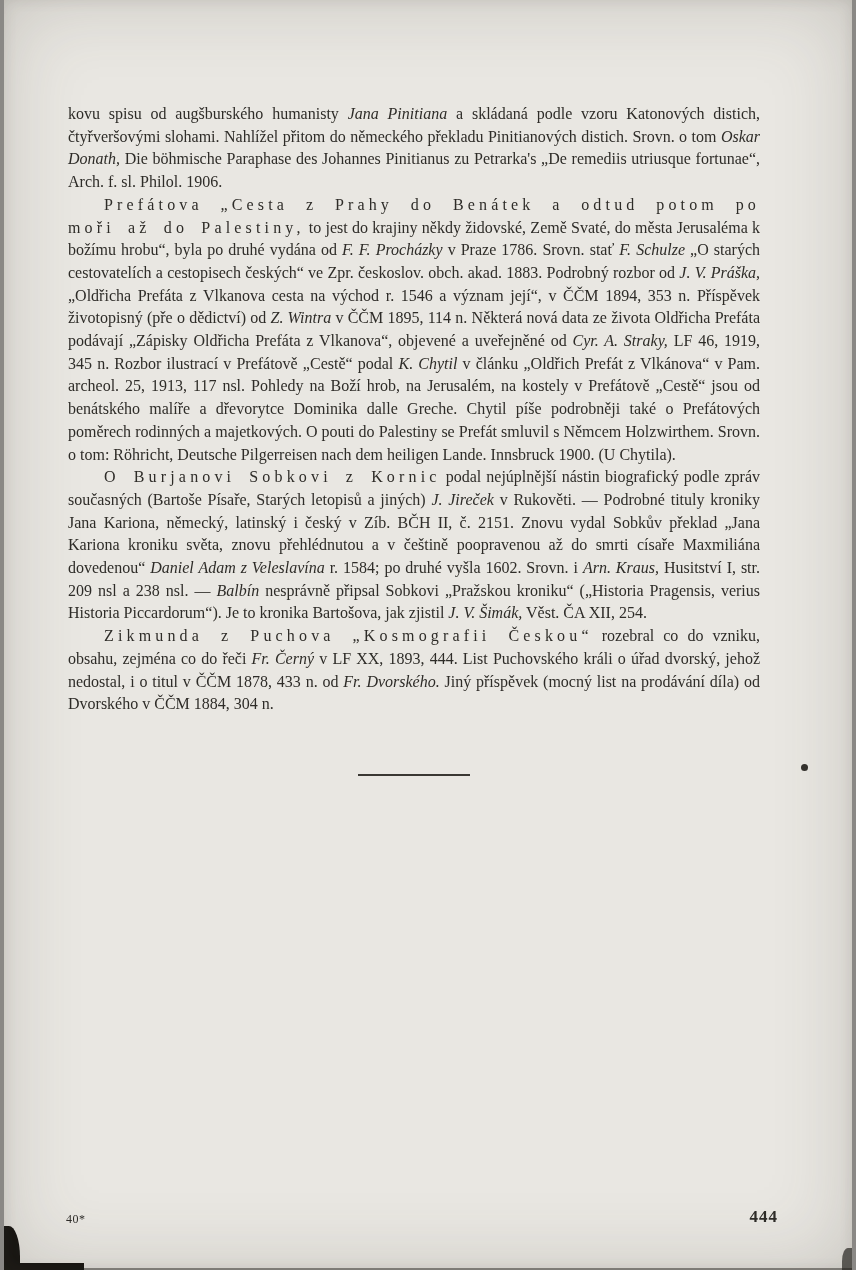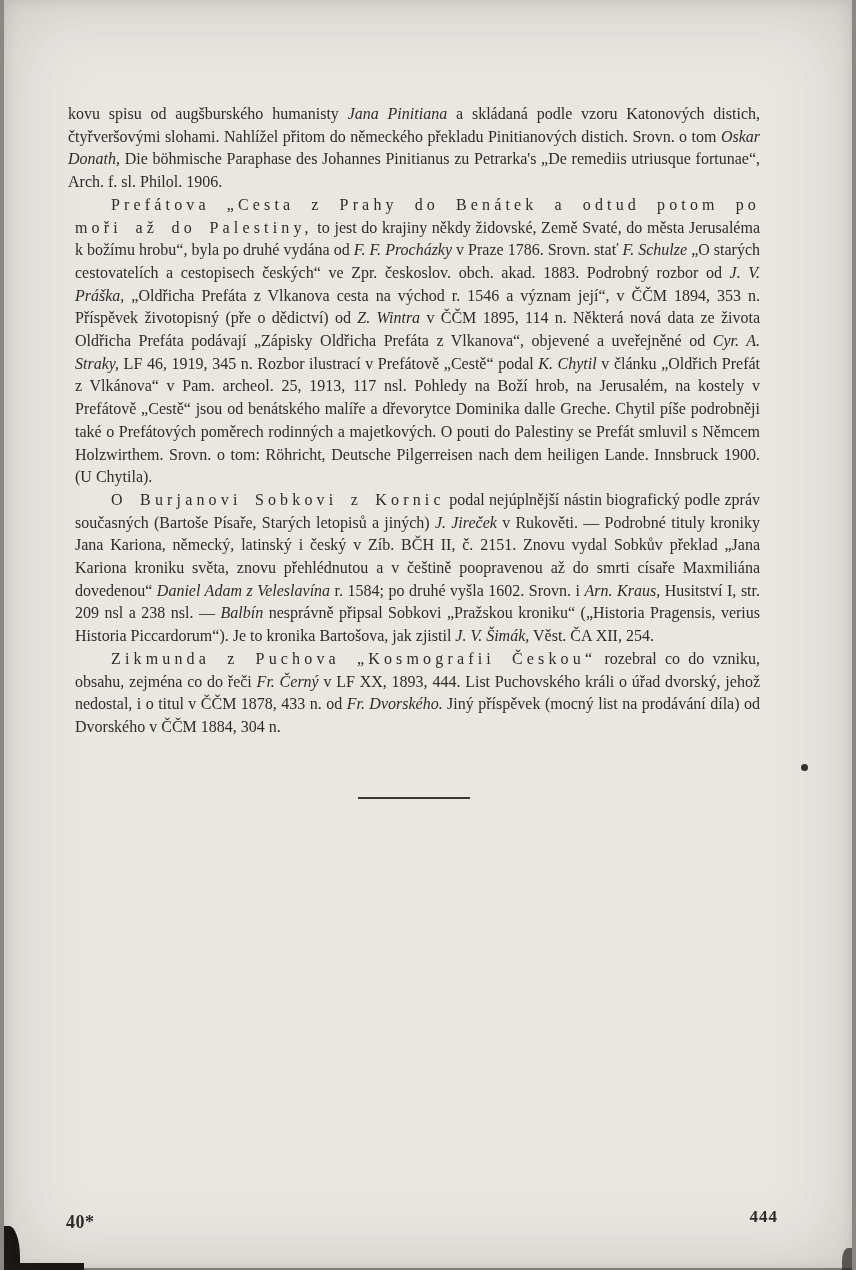--- a/index.html
+++ b/index.html
@@ -23,35 +23,35 @@
     top: 103px;
     width: 692px;
   }
   .para {
     margin: 0;
     text-align: justify;
     font-size: 16px;
     line-height: 22.7px;
     hyphens: auto;
   }
-  .para.indent { text-indent: 36px; margin-left: 7px; }
+  .para.indent { text-indent: 36px; }
   .run-i { font-style: italic; }
   .run-sp { letter-spacing: .26em; word-spacing: .30em; }
   .divider {
     width: 112px;
     height: 2px;
     background: #3a3833;
     margin: 58px auto 0 auto;
   }
   .footer-left {
     position: absolute;
     left: 62px;
     top: 1212px;
-    font-size: 18px;
-    font-weight: bold;
+    font-size: 12px;
+    font-weight: normal;
     letter-spacing: .5px;
   }
   .footer-right {
     position: absolute;
     right: 74px;
     top: 1207px;
     font-size: 17px;
     font-weight: bold;
     letter-spacing: 1px;
   }

